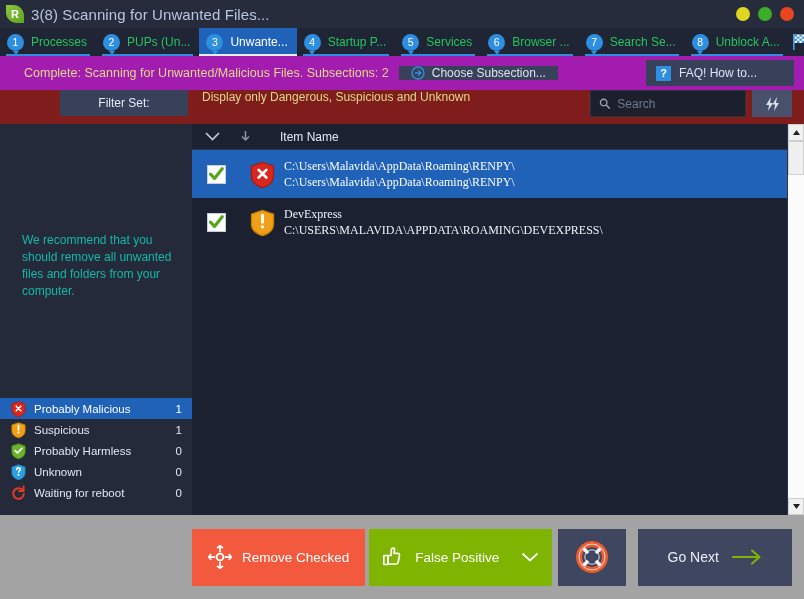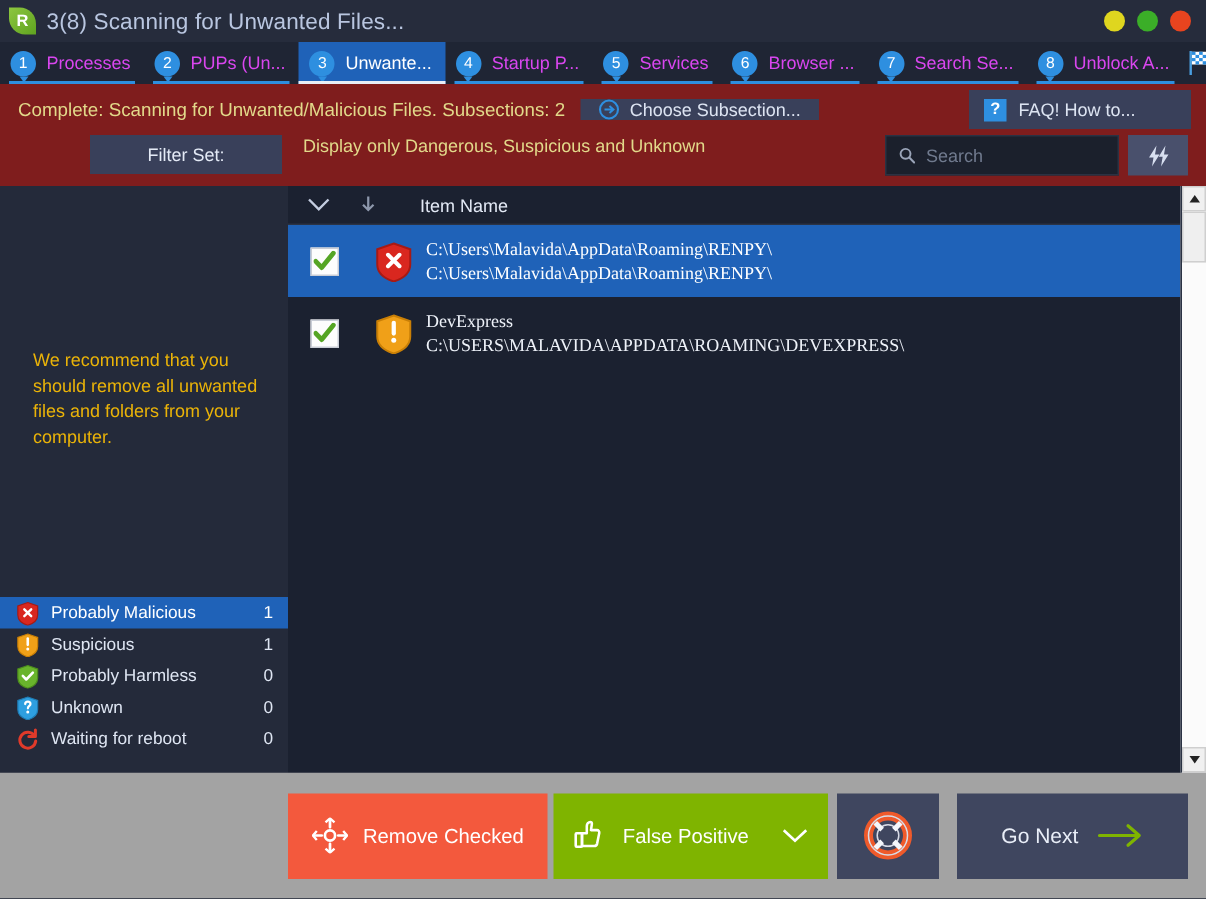--- a/index.html
+++ b/index.html
@@ -57,39 +57,39 @@
     background: #2e8fe0; color: #fff;
     font-size: 10.5px; line-height: 17px; text-align: center;
     flex: 0 0 17px;
     position: relative;
   }
   .tab .num::after {
     content:""; position:absolute; left:50%; margin-left:-3px; bottom:-4px;
     border-left:3px solid transparent; border-right:3px solid transparent;
     border-top:4px solid #2e8fe0;
   }
-  .tab .lbl { font-size: 12px; color: #d946ef; white-space: nowrap; }
+  .tab .lbl { font-size: 12px; color: #22c55e; white-space: nowrap; }
   .tab.active { background: #1f62b8; }
   .tab.active .lbl { color: #ffffff; }
   .tab.active::after {
     content: ""; position: absolute; left: 0; right: 0; bottom: 0;
     height: 2px; background: #e9eef7;
   }
   .tab.done::after {
     content: ""; position: absolute; left: 6px; right: 6px; bottom: 0;
     height: 2px; background: #2e8fe0;
   }
   .flag-icon { width: 20px; height: 18px; margin-left: 2px; align-self: center; flex: 0 0 20px; }
 
   
   .statusbar {
     height: 34px; flex: 0 0 34px;
-    background: #7f1d1d;
+    background: #a21caf;
     display: flex; align-items: center;
-    padding: 0 10px 0 12px;
+    padding: 0 10px 0 24px;
     gap: 10px;
   }
   .status-text { color: #e2d98a; font-size: 12.5px; white-space: nowrap; }
   .btn-subsection {
     background: #39405a; color: #dde4f2;
     font-size: 12px; height: 14px; padding: 0 12px;
     display: flex; align-items: center; gap: 7px;
     border: none; cursor: pointer;
     font-family: "Liberation Sans", sans-serif;
   }
@@ -140,21 +140,21 @@
     display: flex; align-items: center; justify-content: center;
     border: none; cursor: pointer;
   }
 
   
   .body { flex: 1 1 auto; display: flex; min-height: 0; position: relative; }
 
   
   .leftpanel { width: 192px; flex: 0 0 192px; background: #242a3a; position: relative; display: flex; flex-direction: column; }
   .recommend {
-    color: #eab308; font-size: 12px; line-height: 17px;
+    color: #14b8a6; font-size: 12px; line-height: 17px;
     padding: 108px 12px 0 22px;
   }
   .legend { margin-top: auto; margin-bottom: 12px; }
   .legend-row {
     height: 21px; display: flex; align-items: center;
     padding: 0 10px 0 11px; gap: 8px; cursor: pointer;
   }
   .legend-row.sel { background: #1f62b8; }
   .legend-row .lg-lbl { color: #dfe6f3; font-size: 11.5px; flex: 1 1 auto; }
   .legend-row .lg-cnt { color: #dfe6f3; font-size: 11.5px; }

